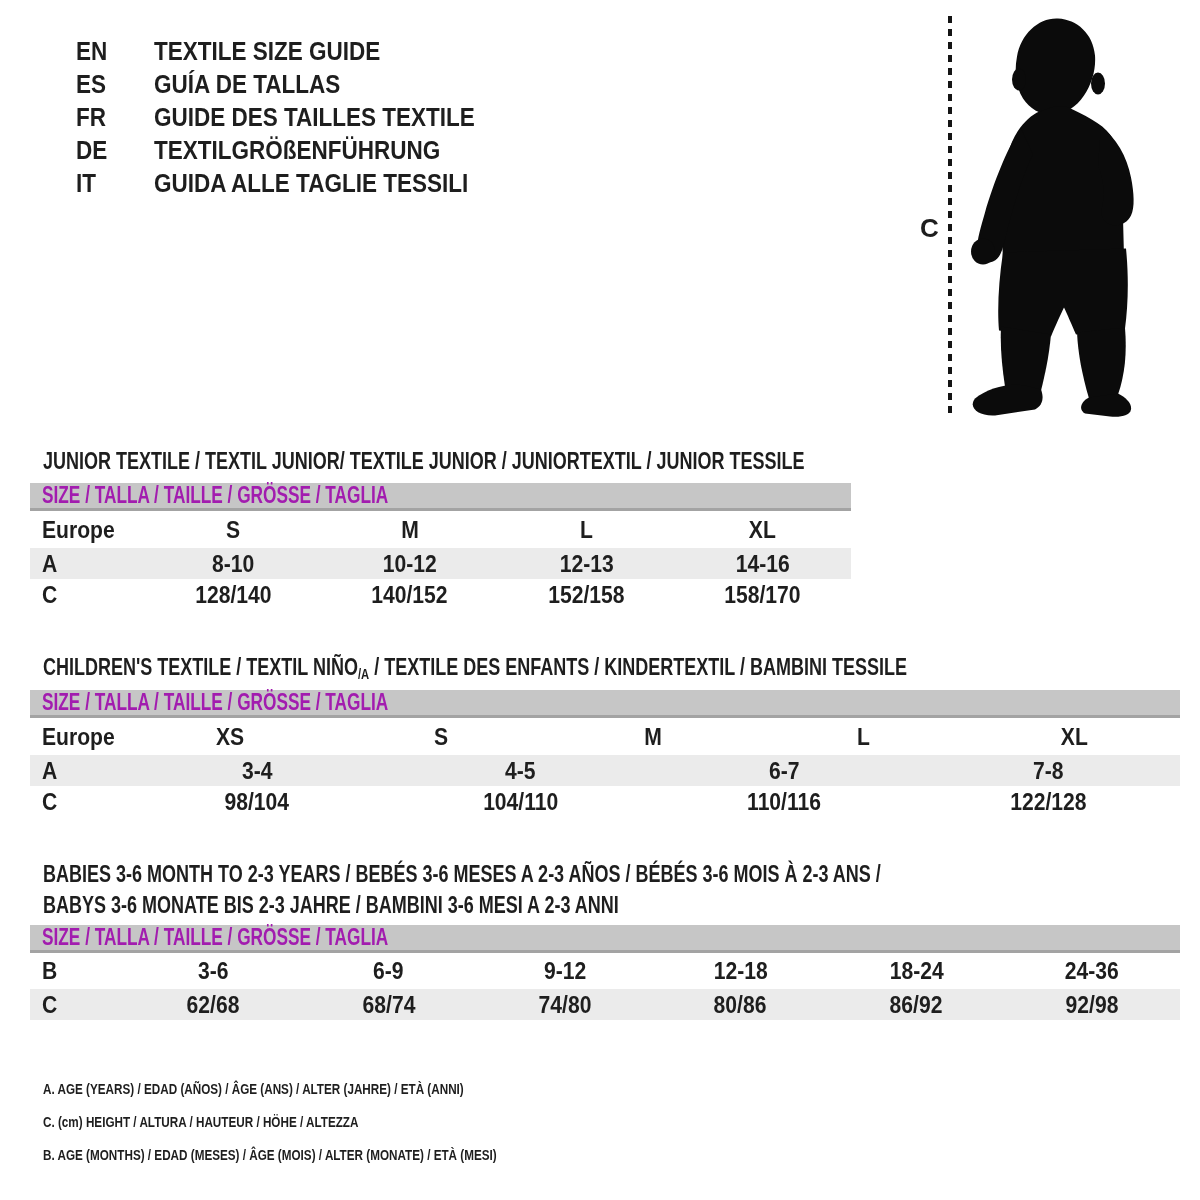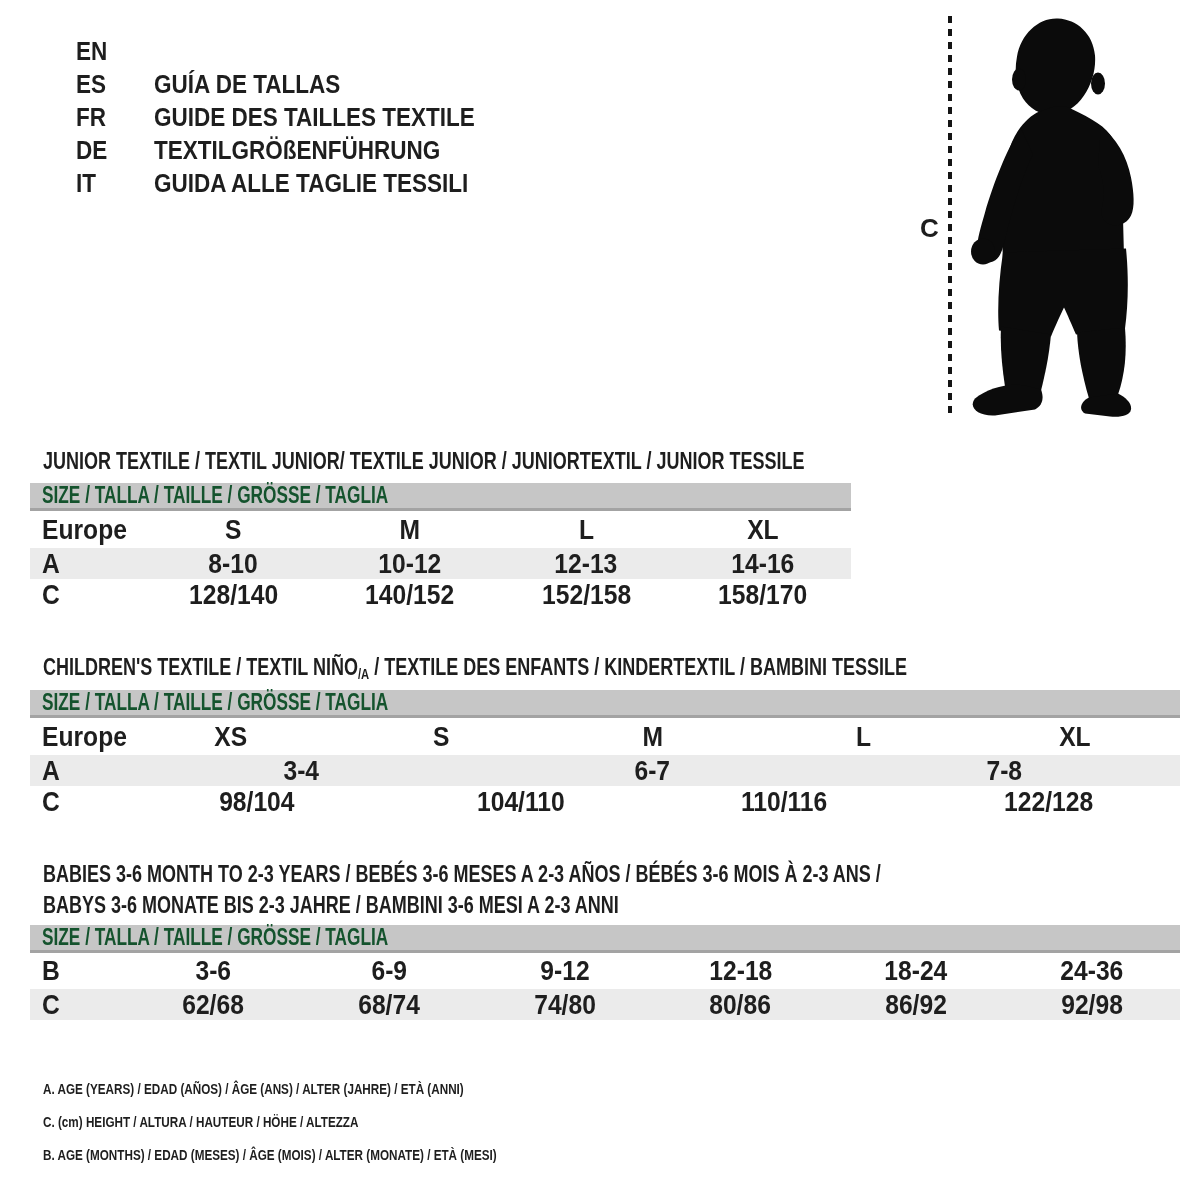--- a/index.html
+++ b/index.html
@@ -31,42 +31,43 @@
   
   .heading{position:absolute;left:43px;font-size:24px;line-height:31px;margin-top:9px;}
   .sub-a{font-size:15px;vertical-align:-4px;letter-spacing:0;}
 
   
   .tbl{position:absolute;left:30px;}
   .t-junior{width:821px;}
   .t-wide{width:1150px;}
   .bar{
     height:28px;line-height:25px;background:#c6c6c6;border-bottom:3px solid #a3a3a3;
-    box-sizing:border-box;padding-left:12px;font-size:23px;color:#14532d;
+    box-sizing:border-box;padding-left:12px;font-size:23px;color:#a21caf;
   }
-  .trow{display:flex;align-items:center;font-size:28px;}
+  .trow{display:flex;align-items:center;font-size:24px;}
   .h37{height:37px;} .h36{height:36px;} .h31{height:31px;} .h32{height:32px;}
   .shade{background:#ebebeb;}
   .lblcell{box-sizing:border-box;padding-left:12px;text-align:left;}
   .t-junior .lblcell{width:115px;}
   .t-wide .lblcell{width:95px;}
   .vcell{flex:1;text-align:center;}
 
   
   .notes{position:absolute;left:43px;top:1072px;font-size:15px;line-height:33px;}
   .note-line{height:33px;}
 </style>
 </head>
 <body>
 
 <div class="page">
 
   <div>
     <div class="lang-row" style="top:38px">
       <span class="lang-code"><span class="cx sx90">EN</span></span>
+      <span class="lang-label"><span class="cx sx90">TEXTILE SIZE GUIDE</span></span>
     </div>
     <div class="lang-row" style="top:71px">
       <span class="lang-code"><span class="cx sx90">ES</span></span>
       <span class="lang-label"><span class="cx sx90">GUÍA DE TALLAS</span></span>
     </div>
     <div class="lang-row" style="top:104px">
       <span class="lang-code"><span class="cx sx90">FR</span></span>
       <span class="lang-label"><span class="cx sx90">GUIDE DES TAILLES TEXTILE</span></span>
     </div>
     <div class="lang-row" style="top:137px">
@@ -139,20 +140,21 @@
       <div class="lblcell"><span class="cx sx88">Europe</span></div>
       <div class="vcell"><span class="ctr sx88">XS</span></div>
       <div class="vcell"><span class="ctr sx88">S</span></div>
       <div class="vcell"><span class="ctr sx88">M</span></div>
       <div class="vcell"><span class="ctr sx88">L</span></div>
       <div class="vcell"><span class="ctr sx88">XL</span></div>
     </div>
     <div class="trow h31 shade">
       <div class="lblcell"><span class="cx sx88">A</span></div>
       <div class="vcell"><span class="ctr sx88">3-4</span></div>
+      <div class="vcell"><span class="ctr sx88">4-5</span></div>
       <div class="vcell"><span class="ctr sx88">6-7</span></div>
       <div class="vcell"><span class="ctr sx88">7-8</span></div>
     </div>
     <div class="trow h32">
       <div class="lblcell"><span class="cx sx88">C</span></div>
       <div class="vcell"><span class="ctr sx88">98/104</span></div>
       <div class="vcell"><span class="ctr sx88">104/110</span></div>
       <div class="vcell"><span class="ctr sx88">110/116</span></div>
       <div class="vcell"><span class="ctr sx88">122/128</span></div>
     </div>

